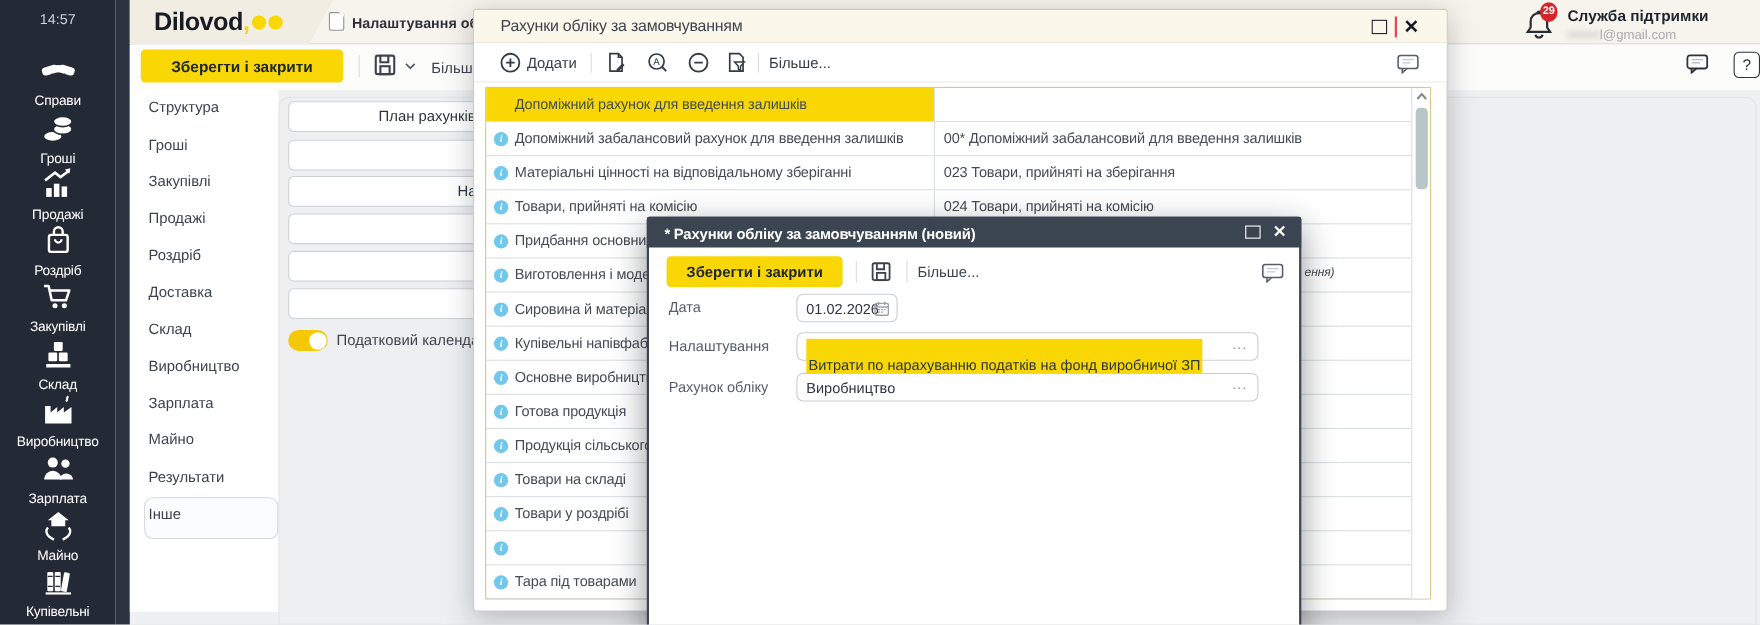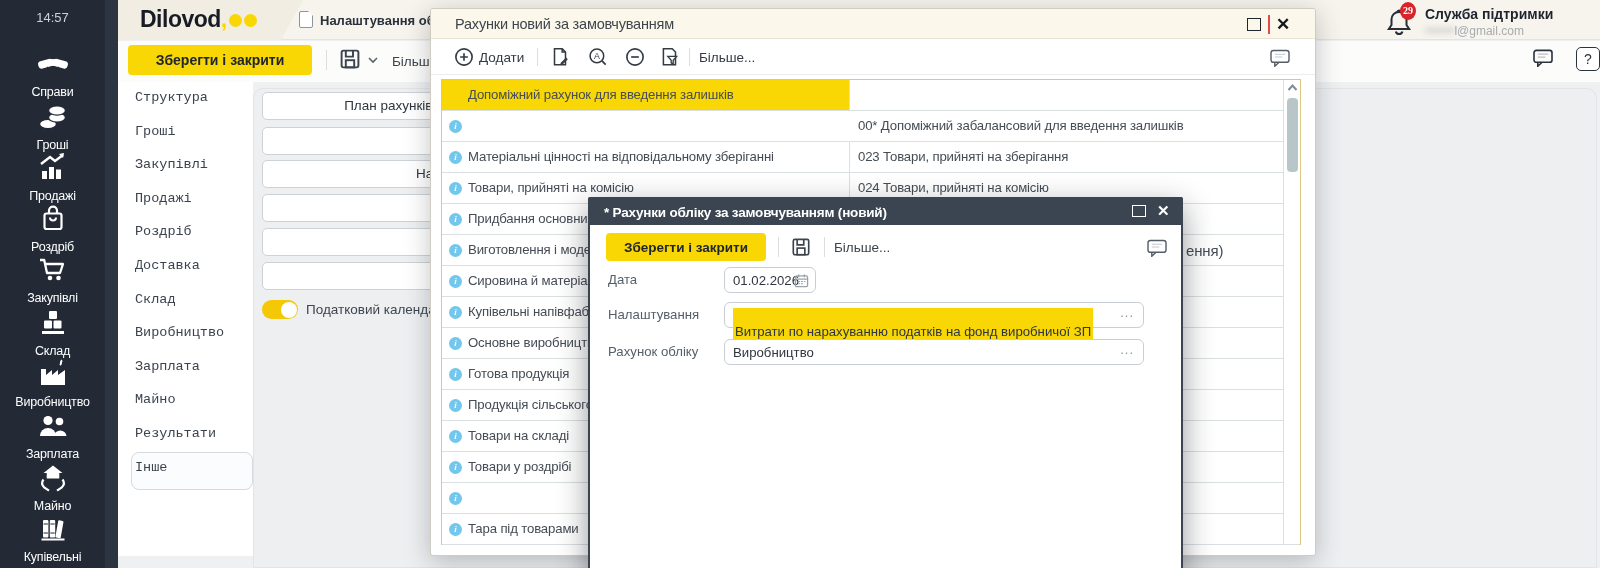--- a/index.html
+++ b/index.html
@@ -21,33 +21,33 @@
   .logo{left:140px;top:6px;font-size:23px;font-weight:bold;color:#171c24;letter-spacing:-.5px;}
   .logo .comma{color:#f8d705;}
   .logo .dot{display:inline-block;width:13px;height:13px;border-radius:50%;background:#f8d705;margin-left:2px;}
   .crumb-txt{left:320px;top:13px;font-size:13px;font-weight:bold;color:#2a313c;}
   .doc-ic{left:299px;top:11px;width:14px;height:17px;border:1.4px solid #8d949c;border-radius:2px;background:#fff;}
   .doc-ic:before{content:"";position:absolute;right:-1px;top:-1px;border-style:solid;border-width:0 5px 5px 0;border-color:transparent #f7f4ed transparent transparent;}
 
   .support-title{left:1425px;top:6px;width:170px;text-align:left;font-size:14px;font-weight:bold;color:#1e242e;}
   .support-mail{left:1425px;top:24px;font-size:12px;color:#a7abb0;}
   .blur{filter:blur(3px);}
-  .badge{left:1400px;top:2px;width:16px;height:18px;border-radius:50%;background:#d8232a;color:#fff;font-size:10px;font-weight:bold;text-align:center;line-height:18px;font-family:Liberation Serif, serif;}
+  .badge{left:1400px;top:2px;width:16px;height:18px;border-radius:50%;background:#d8232a;color:#fff;font-size:10px;font-weight:bold;text-align:center;line-height:18px;}
 
   
   .toolrow{left:118px;top:41px;width:1482px;height:41px;background:#fcfcfb;border-bottom:1px solid #ececе7;}
   .ybtn{background:#f8d705;border:none;border-radius:4px;font-weight:bold;color:#20262e;cursor:pointer;}
   .main-save{left:128px;top:45px;width:184px;height:30px;font-size:14px;}
   .vsep{width:1px;background:#dddddd;}
   .more-txt{font-size:13.5px;color:#3c434d;cursor:pointer;}
   .sq-icbtn{width:24px;height:24px;border:1.6px solid #2c333d;border-radius:5px;color:#2c333d;text-align:center;font-size:14px;line-height:21px;cursor:pointer;background:#fff;}
 
   
   .tabs-panel{left:118px;top:82px;width:135px;height:474px;background:#ffffff;}
-  .tab-item{left:135px;width:110px;height:22px;font-size:13.5px;color:#3b434e;cursor:pointer;font-family:Liberation Mono, monospace;}
+  .tab-item{left:135px;width:110px;height:22px;font-size:13.5px;color:#3b434e;cursor:pointer;}
   .tab-active-box{left:131px;top:452px;width:122px;height:38px;border:1px solid #d6d9dd;border-radius:8px;background:#fbfcfd;}
   .gray-card{left:253px;top:88px;width:1344px;height:480px;background:#edeff1;border-radius:10px 10px 0 0;border:1px solid #e2e5e8;}
   .form-input{left:262px;width:348px;height:28px;background:#fff;border:1px solid #cdd2d6;border-radius:5px;font-size:13.5px;color:#2d3540;text-align:center;line-height:26px;overflow:hidden;white-space:nowrap;}
   .toggle{left:262px;top:300px;width:36px;height:19px;border-radius:10px;background:#f4c804;cursor:pointer;}
   .toggle .knob{position:absolute;right:1.5px;top:1.5px;width:16px;height:16px;border-radius:50%;background:#fff;}
   .toggle-lb{left:306px;top:302px;font-size:13.5px;color:#3e464f;white-space:nowrap;}
 
   
   .dialog{left:430px;top:8px;width:886px;height:548px;background:#fff;border:1px solid #cfccc3;border-radius:3px;box-shadow:0 6px 26px rgba(40,44,52,.28);}
   .dlg-titlebar{left:0;top:0;width:100%;height:30px;background:#fbf7ea;border-bottom:1px solid #e9e4d5;border-radius:3px 3px 0 0;}
@@ -60,21 +60,21 @@
   .tb-label{font-size:13.5px;color:#343b45;cursor:pointer;}
 
   
   .acct-table{left:10px;top:70px;width:860px;height:466px;border:1px solid #dcc87e;background:#fff;}
   .trow{position:absolute;left:0;width:858px;height:31px;border-bottom:1px solid #dadfe2;cursor:pointer;}
   .tcell-l{position:absolute;left:0;top:0;width:408px;height:30px;border-right:1px solid #dadfe2;padding:7px 6px 0 26px;font-size:13.2px;color:#454c55;letter-spacing:-.15px;white-space:nowrap;overflow:hidden;}
   .tcell-r{position:absolute;left:408px;top:0;width:433px;height:30px;padding:7px 6px 0 8px;font-size:13.2px;color:#454c55;letter-spacing:-.15px;white-space:nowrap;overflow:hidden;}
   .trow.sel .tcell-l{background:#f8d705;}
   .trow.sel .tcell-r{background:#fcf5cd;}
   .info-dot{position:absolute;left:7px;top:9px;width:13px;height:13px;border-radius:50%;color:#fff;font-size:9px;font-weight:bold;text-align:center;line-height:13px;font-family:"Liberation Serif",serif;font-style:italic;}
-  .frag{position:absolute;top:7px;font-size:15px;color:#454c55;}
+  .frag{position:absolute;top:7px;font-size:11px;color:#454c55;font-style:italic;}
   .scrollcol{position:absolute;left:841px;top:0;width:17px;height:464px;background:#fff;border-left:1px solid #dadfe2;}
   .scroll-thumb{position:absolute;left:3px;top:18px;width:11px;height:74px;background:#b9c6c9;border-radius:4px;}
   .chev{stroke:#828c93;stroke-width:2;fill:none;}
 
   
   .subdialog{left:588px;top:197px;width:595px;height:380px;background:#fff;border:2px solid #3b4552;border-radius:3px;box-shadow:0 10px 30px rgba(20,24,30,.45);}
   .sub-titlebar{left:-2px;top:-2px;width:595px;height:28px;background:#3b4552;border-radius:2px 2px 0 0;}
   .sub-title{left:14px;top:6px;font-size:13.5px;font-weight:bold;color:#fff;letter-spacing:-.2px;}
   .sub-max{width:12px;height:12px;border:1.6px solid #fff;cursor:pointer;background:transparent;}
   .sub-x{color:#fff;font-size:15px;font-weight:bold;cursor:pointer;line-height:15px;}
@@ -224,21 +224,21 @@
   <div class="abs form-input" style="top:194px"></div>
   <div class="abs form-input" style="top:228px"></div>
   <div class="abs form-input" style="top:262px"></div>
   <div class="abs toggle">
       <span class="knob"></span>
     </div>
   <div class="abs toggle-lb">Податковий календар</div>
 
   <div class="abs dialog">
     <div class="abs dlg-titlebar"></div>
-    <div class="abs dlg-title">Рахунки новий за замовчуванням</div>
+    <div class="abs dlg-title">Рахунки обліку за замовчуванням</div>
     <button class="abs max-btn" style="left:816px;top:9px"></button>
     <div class="abs red-sep" style="left:837px;top:6px;height:19px"></div>
     <div class="abs close-x" style="left:845px;top:7px">✕</div>
 
     <div class="abs dlg-toolbar"></div>
     <svg class="abs tb-ic" style="left:22px;top:37px" viewBox="0 0 20 20">
       <circle cx="10" cy="10" r="7.4" fill="none" stroke="#343b45" stroke-width="1.5"></circle>
         <path d="M10 6.5v7M6.5 10h7" stroke="#343b45" stroke-width="1.5"></path>
     </svg>
     <div class="abs tb-label" style="left:48px;top:41px">Додати</div>
@@ -270,20 +270,21 @@
     </svg>
 
     <div class="abs acct-table">
       <div id="table-rows">
           <div class="trow sel" style="top: 0px; padding-left: 28px;">
             <span class="info-dot" style="background:#6abf4b">i</span>
             <div class="tcell-l">Допоміжний рахунок для введення залишків</div>
           </div>
           <div class="trow" style="top: 31px;">
             <span class="info-dot" style="background:#72c7ec">i</span>
+            <div class="tcell-l">Допоміжний забалансовий рахунок для введення залишків</div>
             <div class="tcell-r">00* Допоміжний забалансовий для введення залишків</div>
           </div>
           <div class="trow" style="top: 62px;">
             <span class="info-dot" style="background:#72c7ec">i</span>
             <div class="tcell-l">Матеріальні цінності на відповідальному зберіганні</div>
             <div class="tcell-r">023 Товари, прийняті на зберігання</div>
           </div>
           <div class="trow" style="top: 93px;">
             <span class="info-dot" style="background:#72c7ec">i</span>
             <div class="tcell-l">Товари, прийняті на комісію</div>

